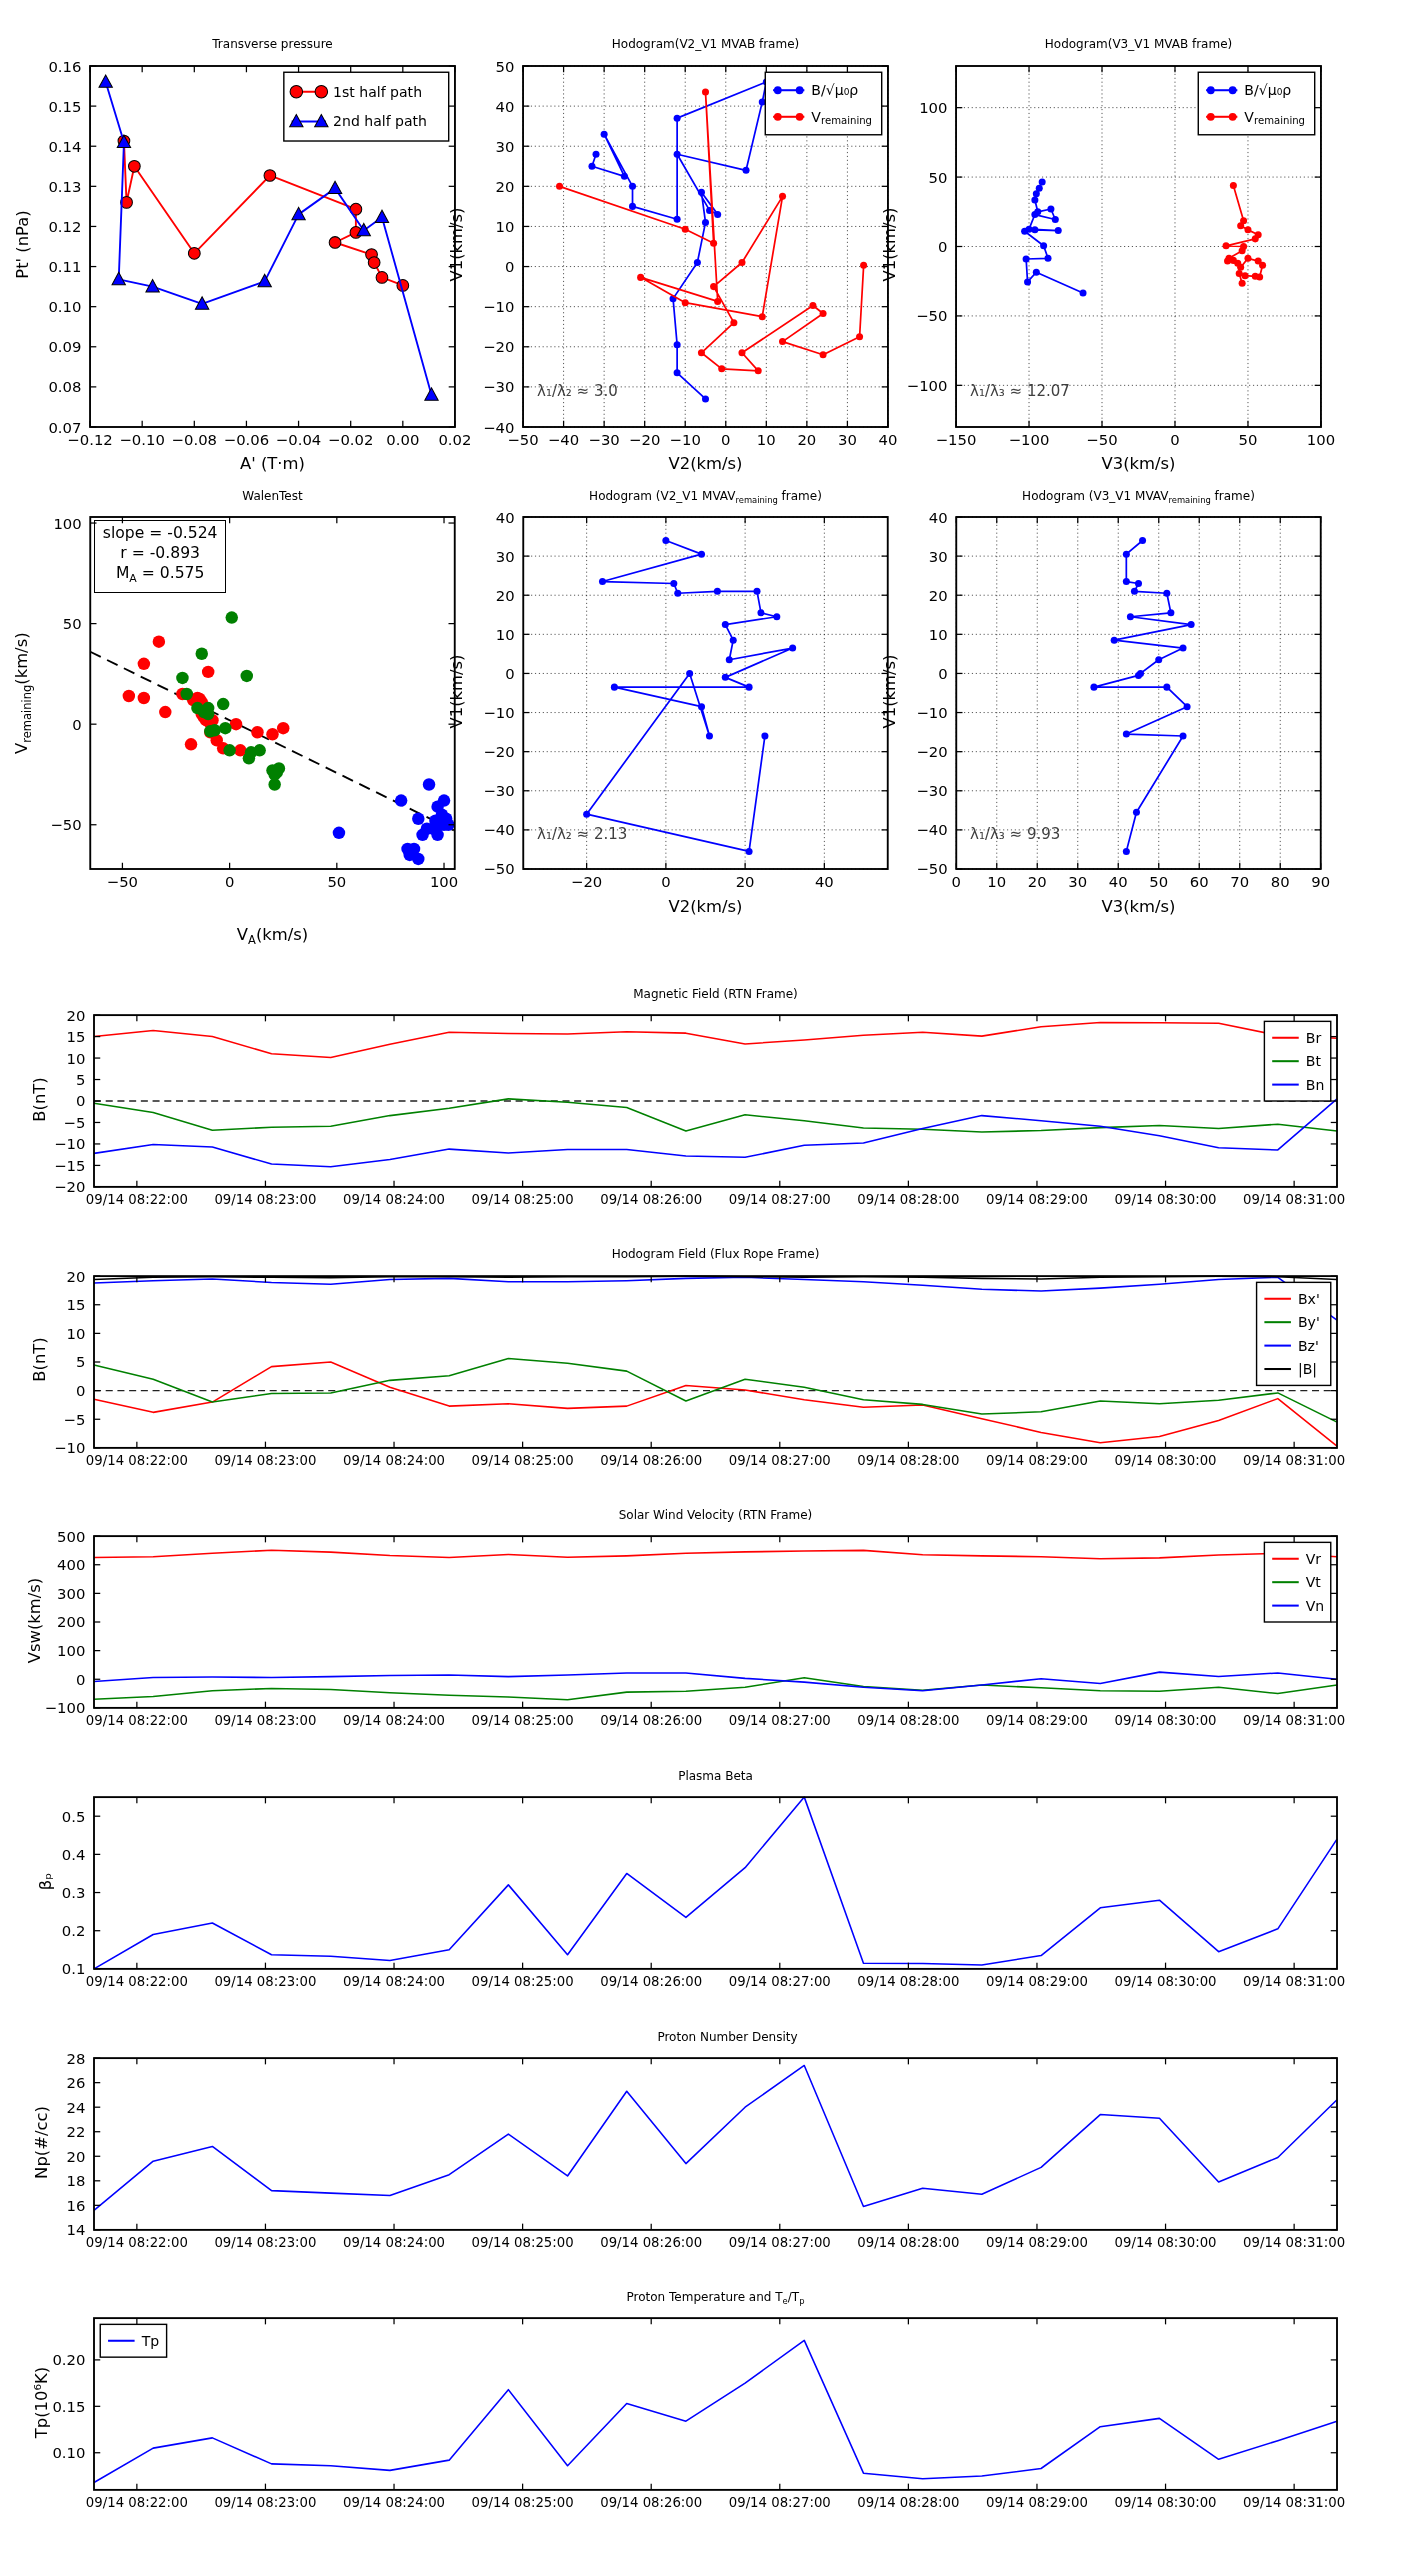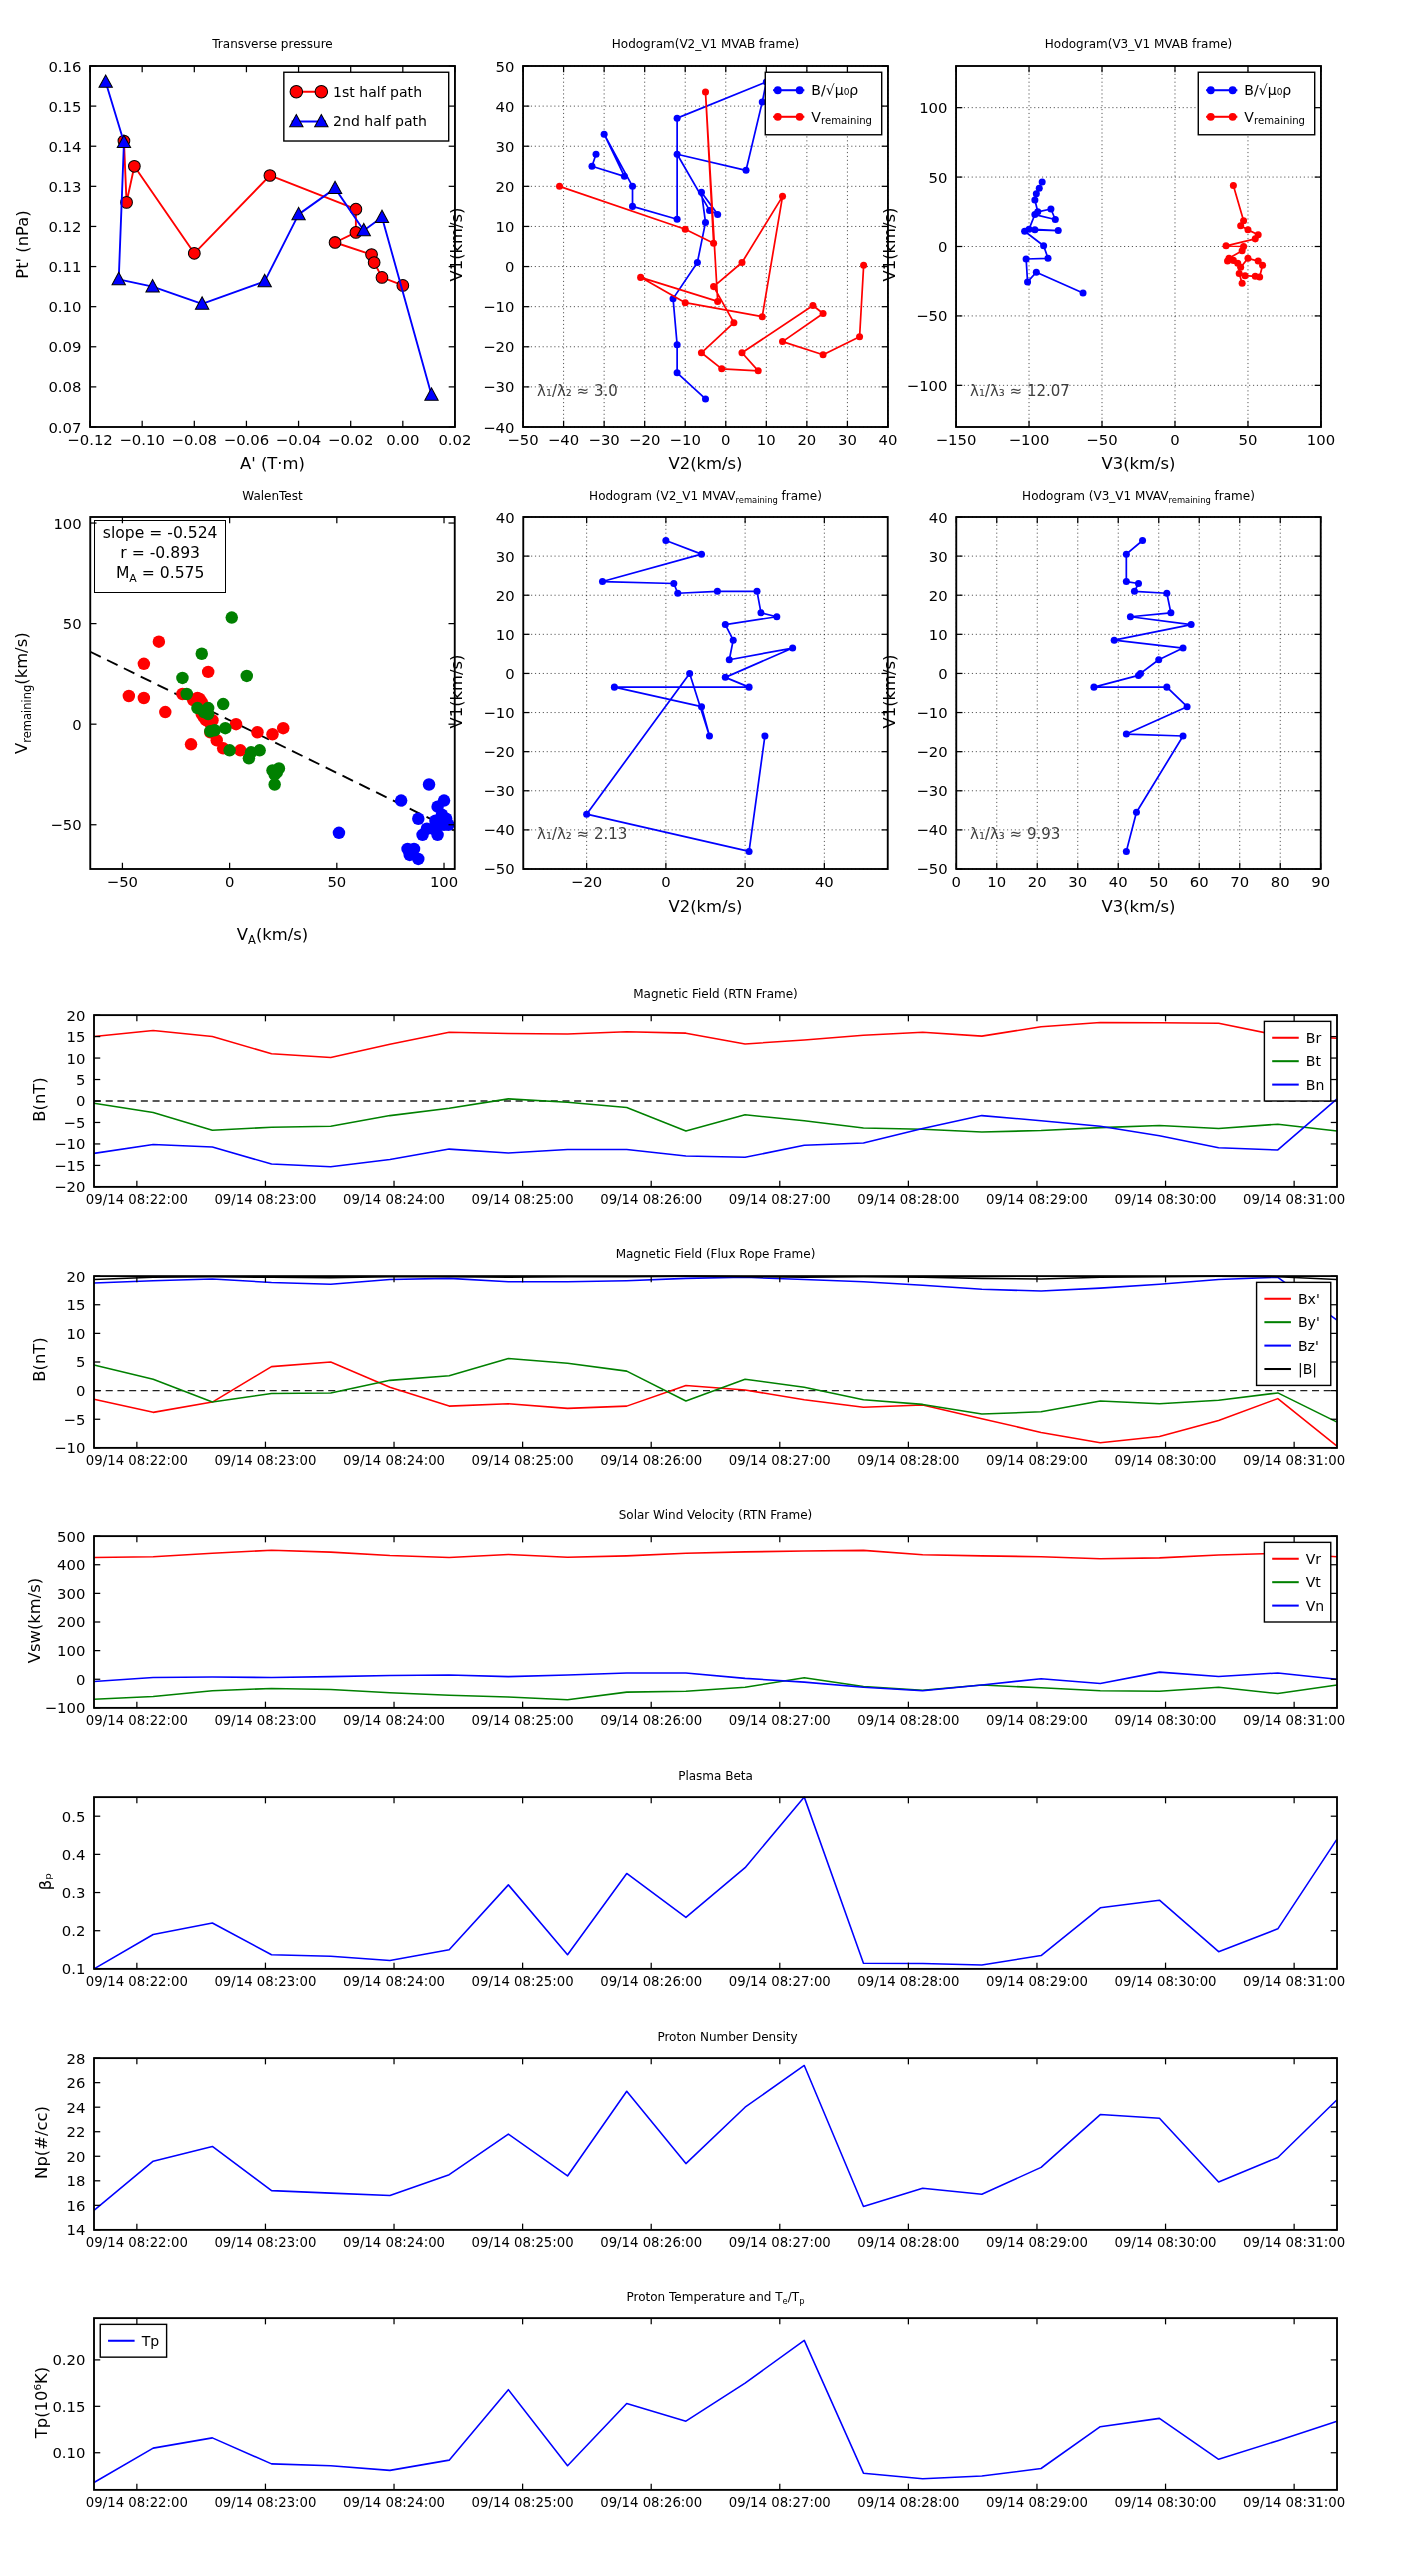--- a/index.html
+++ b/index.html
@@ -733,21 +733,21 @@
       <text x="-11" y="0" font-size="19" text-anchor="end" dominant-baseline="central">20</text>
       <rect x="1499" y="8" width="85" height="102" fill="#ffffff" stroke="#000" stroke-width="1.8"></rect>
       <line x1="1509" y1="29" x2="1543" y2="29" stroke="#ff0000" stroke-width="2.6"></line>
       <text x="1552" y="29" font-size="18" dominant-baseline="central"><tspan dy="0">Br</tspan></text>
       <line x1="1509" y1="59" x2="1543" y2="59" stroke="#008000" stroke-width="2.6"></line>
       <text x="1552" y="59" font-size="18" dominant-baseline="central"><tspan dy="0">Bt</tspan></text>
       <line x1="1509" y1="89" x2="1543" y2="89" stroke="#0000ff" stroke-width="2.6"></line>
       <text x="1552" y="89" font-size="18" dominant-baseline="central"><tspan dy="0">Bn</tspan></text>
     </svg>
 
-  <div class="ptitle" style="left: 94px; width: 1243px; top: 1247px;">Magnetic Field (Flux Rope Frame)</div>
+  <div class="ptitle" style="left: 94px; width: 1243px; top: 1247px;">Hodogram Field (Flux Rope Frame)</div>
   <div class="ylab" style="width: 172px; left: -47px; top: 1350px;">B(nT)</div>
   <svg class="chart" width="1243" height="172" style="left: 94px; top: 1276px;" viewBox="0 0 1592 220">
       <line x1="0" x2="1592" y1="146.66666666666669" y2="146.66666666666669" class="zero"></line>
       <polyline points="0.0,157.7 75.8,174.5 151.6,161.3 227.4,115.9 303.2,110.0 379.0,142.3 454.9,166.5 530.7,163.5 606.5,169.4 682.3,166.5 758.1,140.1 833.9,145.9 909.7,158.4 985.5,167.9 1061.3,165.0 1137.1,182.6 1213.0,200.2 1288.8,213.4 1364.6,205.3 1440.4,184.8 1516.2,156.9 1592.0,217.8" fill="none" stroke="#ff0000" stroke-width="2" stroke-linejoin="round"></polyline>
       <polyline points="0.0,113.7 75.8,132.0 151.6,161.3 227.4,150.3 303.2,149.6 379.0,133.5 454.9,127.6 530.7,105.6 606.5,111.5 682.3,121.7 758.1,159.9 833.9,132.0 909.7,142.3 985.5,158.4 1061.3,164.3 1137.1,176.7 1213.0,173.8 1288.8,159.9 1364.6,163.5 1440.4,159.1 1516.2,149.6 1592.0,187.0" fill="none" stroke="#008000" stroke-width="2" stroke-linejoin="round"></polyline>
       <polyline points="0.0,8.8 75.8,5.9 151.6,3.7 227.4,8.1 303.2,10.3 379.0,4.4 454.9,2.9 530.7,7.3 606.5,7.3 682.3,5.9 758.1,2.9 833.9,1.5 909.7,4.4 985.5,7.3 1061.3,11.7 1137.1,16.9 1213.0,19.1 1288.8,15.4 1364.6,10.3 1440.4,4.4 1516.2,1.5 1592.0,56.5" fill="none" stroke="#0000ff" stroke-width="2" stroke-linejoin="round"></polyline>
       <polyline points="0.0,4.4 75.8,1.5 151.6,0.7 227.4,1.5 303.2,2.2 379.0,0.7 454.9,0.7 530.7,1.5 606.5,0.7 682.3,0.7 758.1,0.0 833.9,0.7 909.7,1.5 985.5,0.7 1061.3,1.5 1137.1,2.9 1213.0,3.7 1288.8,1.5 1364.6,0.7 1440.4,0.0 1516.2,0.7 1592.0,4.4" fill="none" stroke="#000000" stroke-width="2" stroke-linejoin="round"></polyline>
       <rect x="0" y="0" width="1592" height="220" class="frame"></rect>
       <line x1="54.89655172413793" y1="220" x2="54.89655172413793" y2="212" class="tickmark"></line>
       <line x1="54.89655172413793" y1="0" x2="54.89655172413793" y2="8" class="tickmark"></line>

